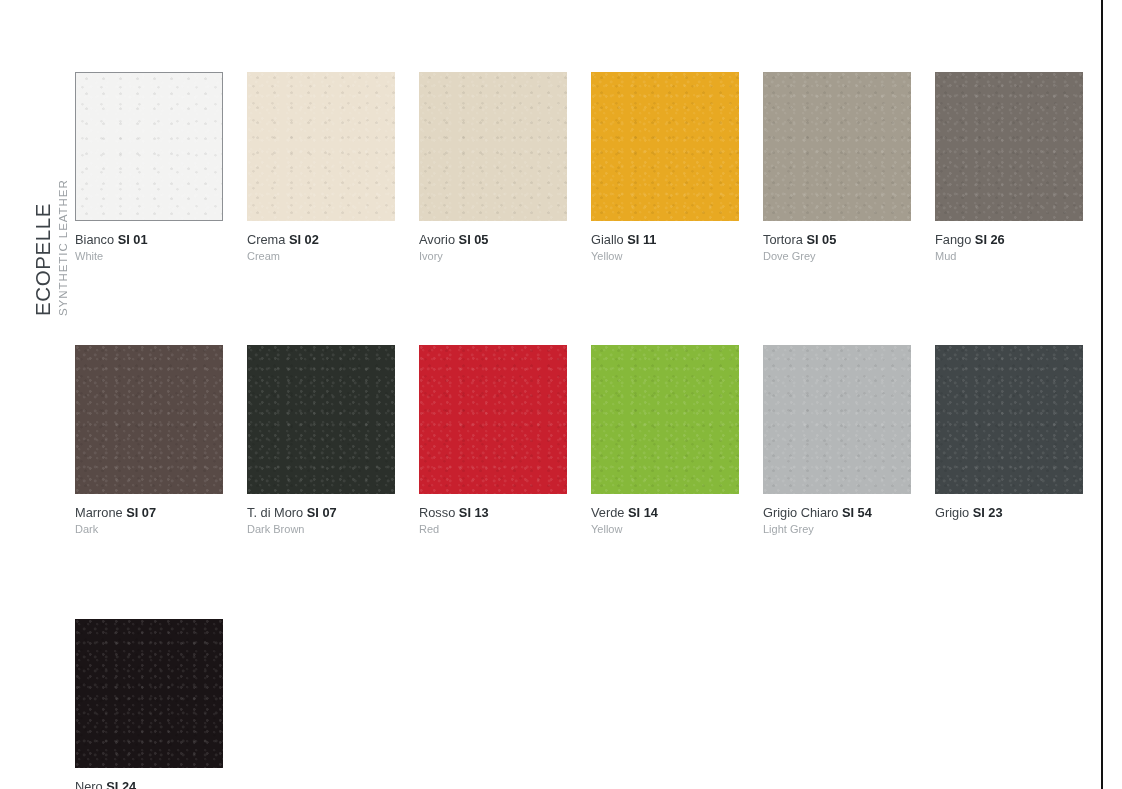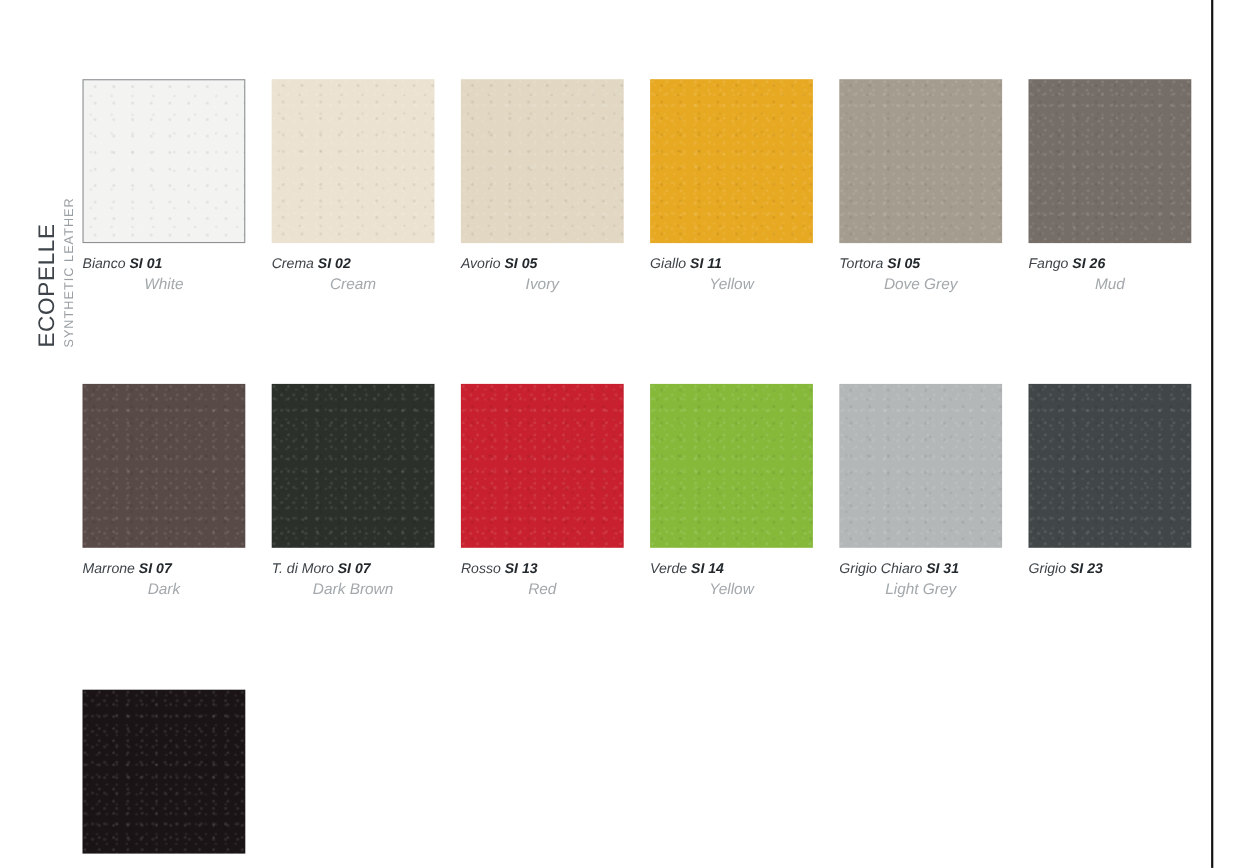--- a/index.html
+++ b/index.html
@@ -88,38 +88,36 @@
       radial-gradient(circle at 18% 22%, rgba(255,255,255,0.20) 0 1.1px, transparent 1.6px),
       radial-gradient(circle at 62% 38%, rgba(0,0,0,0.13) 0 1.1px, transparent 1.6px),
       radial-gradient(circle at 83% 71%, rgba(255,255,255,0.16) 0 1.2px, transparent 1.8px),
       radial-gradient(circle at 34% 84%, rgba(0,0,0,0.11) 0 1.0px, transparent 1.5px),
       radial-gradient(circle at 47% 58%, rgba(255,255,255,0.13) 0 1.0px, transparent 1.5px);
     background-size: 13px 11px, 17px 15px, 11px 14px, 19px 17px, 9px 9px;
   }
 
   .swatch-labels {
     padding-top: 11px;
-    font-style: italic;
   }
   .label-it {
     font-size: 12.8px;
     color: #3d4348;
     line-height: 1.32;
     white-space: nowrap;
   }
   .label-it .code {
     font-weight: bold;
     color: #23282c;
   }
   .label-en {
-    font-size: 14px;
+    font-size: 11px;
     color: #a3a8ac;
     line-height: 1.32;
     white-space: nowrap;
-    text-align: center;
   }
 
   
   .page-rule {
     position: absolute;
     top: 0;
     left: 1101px;
     width: 2px;
     height: 789px;
     background: #121212;
@@ -224,21 +222,21 @@
       <div class="swatch-labels">
         <div class="label-it"><span>Verde</span> <span class="code">SI 14</span></div>
         <div class="label-en">Yellow</div>
       </div>
     </div>
     <div class="swatch-cell">
       <div class="swatch-chip" style="background: rgb(180, 183, 184);">
         <div class="grain"></div>
       </div>
       <div class="swatch-labels">
-        <div class="label-it"><span>Grigio Chiaro</span> <span class="code">SI 31</span></div>
+        <div class="label-it"><span>Grigio Chiaro</span> <span class="code">SI 54</span></div>
         <div class="label-en">Light Grey</div>
       </div>
     </div>
     <div class="swatch-cell">
       <div class="swatch-chip" style="background: rgb(65, 71, 73);">
         <div class="grain"></div>
       </div>
       <div class="swatch-labels">
         <div class="label-it"><span>Grigio</span> <span class="code">SI 23</span></div>
       </div>

